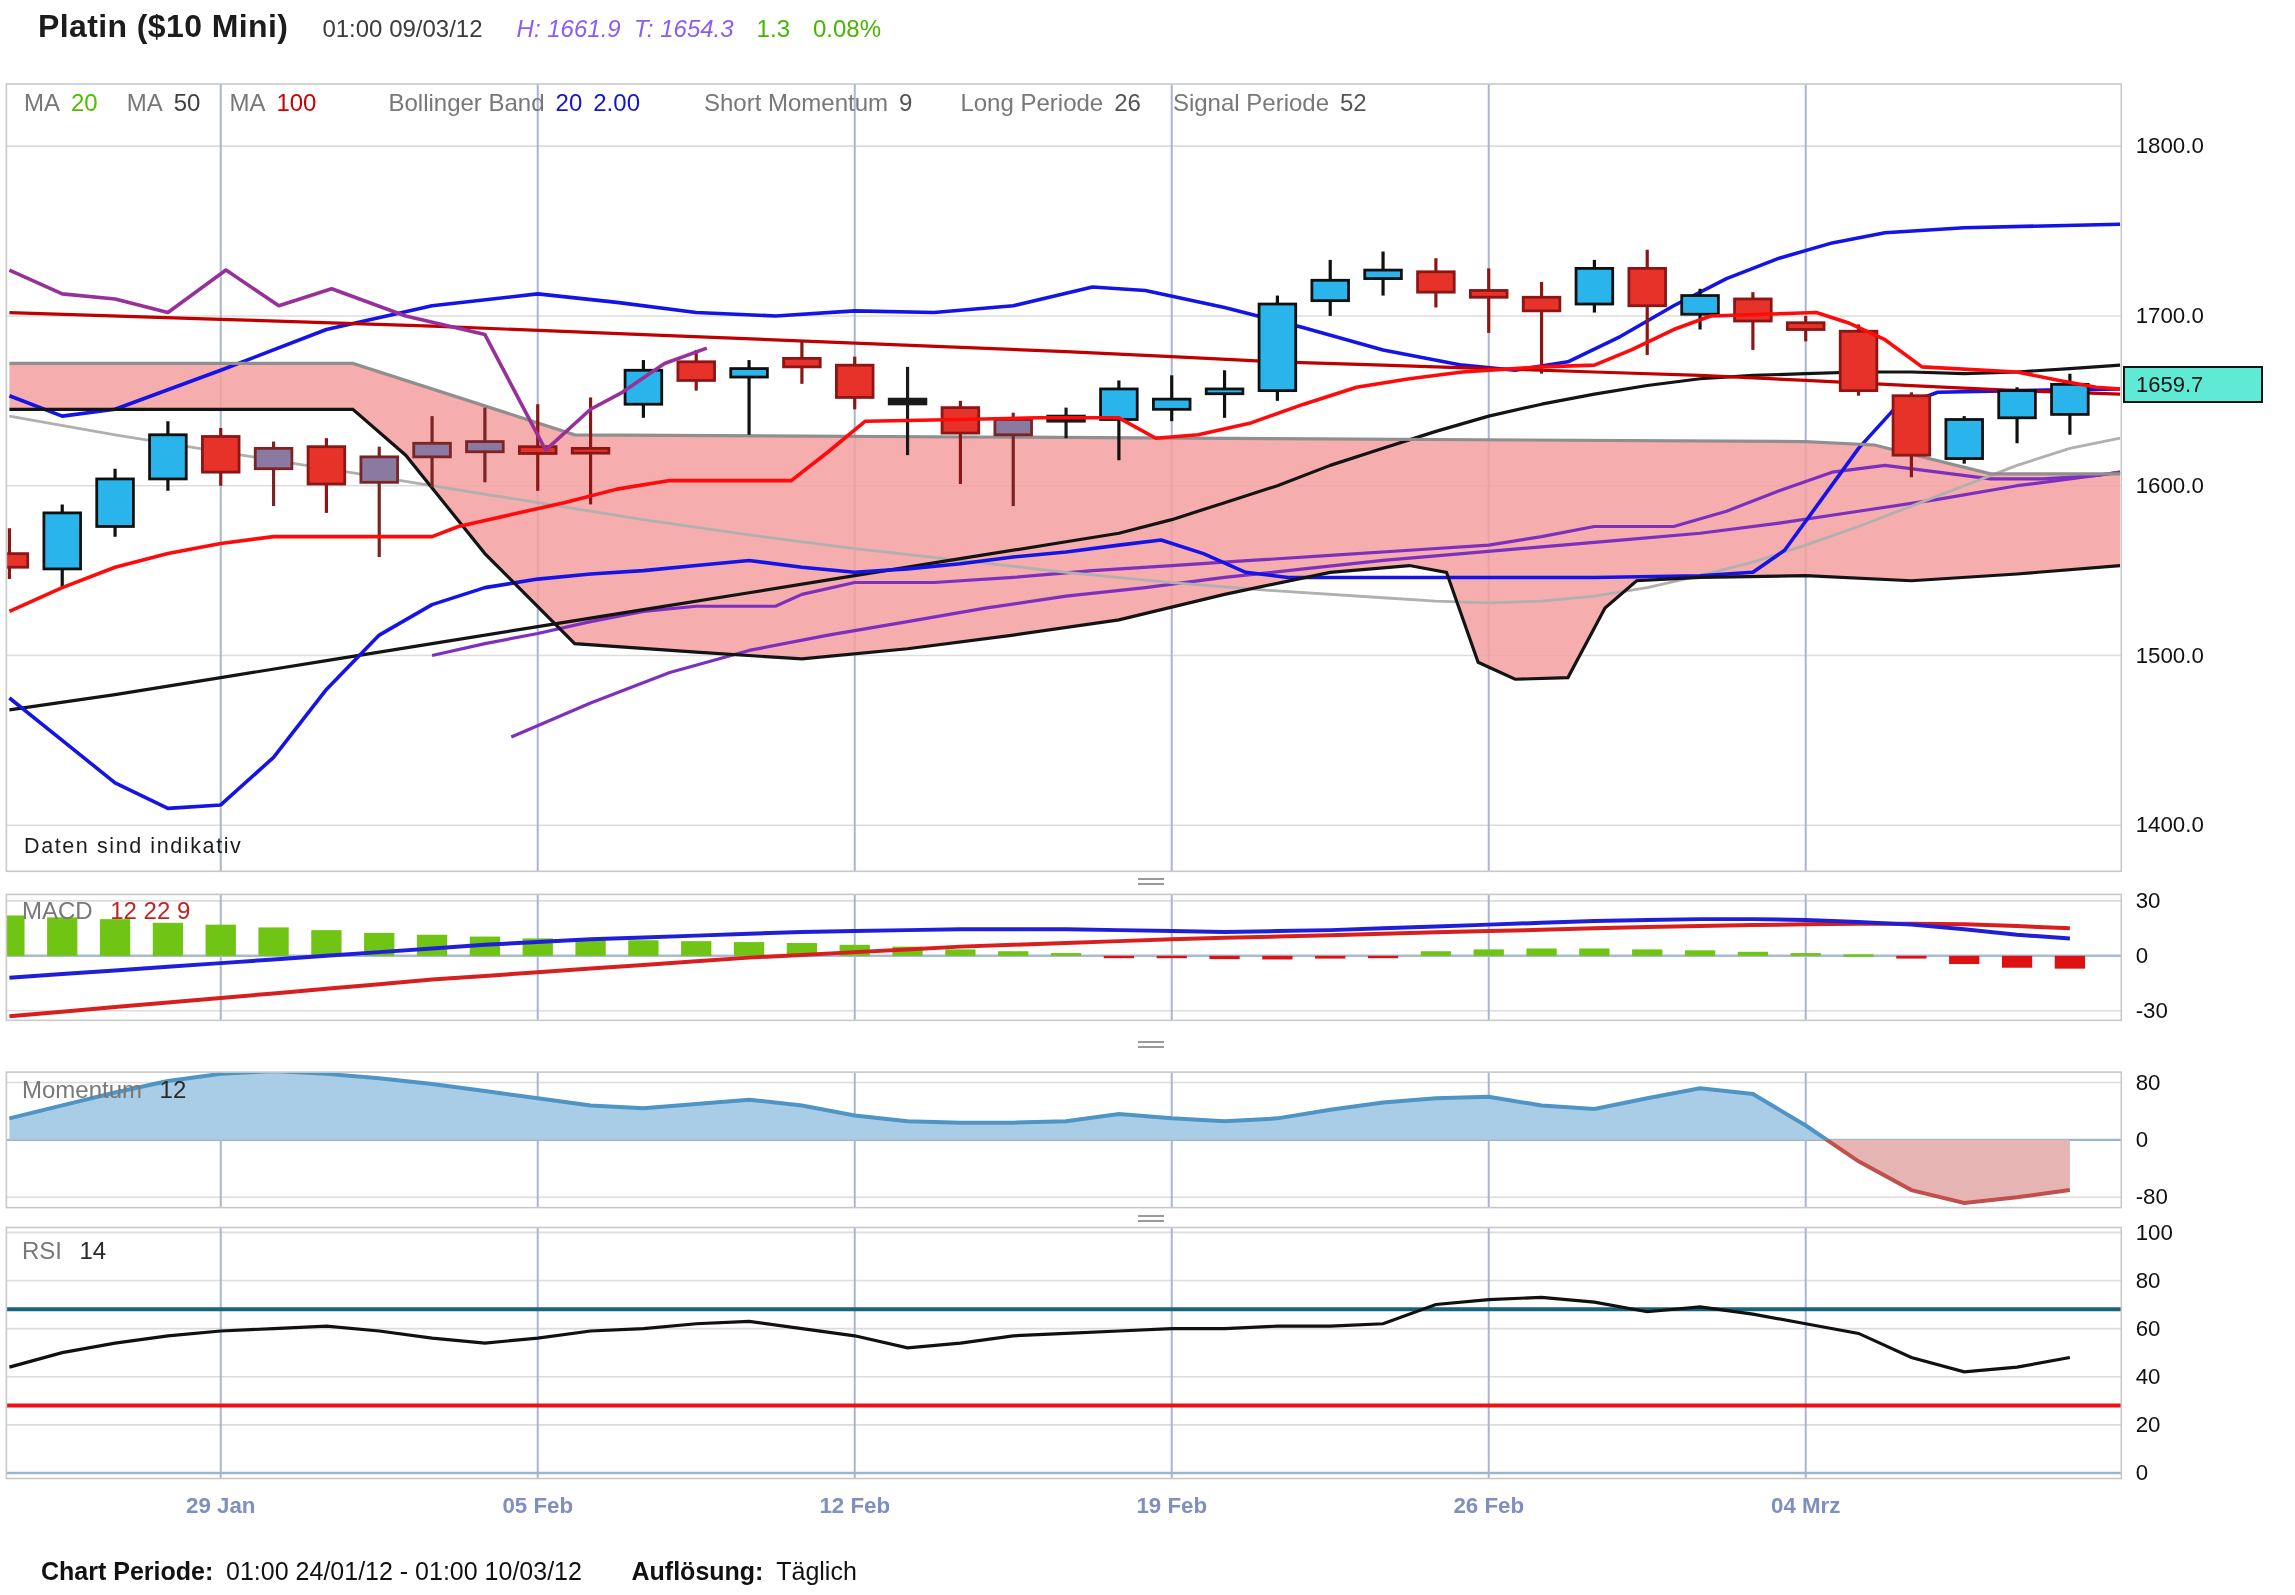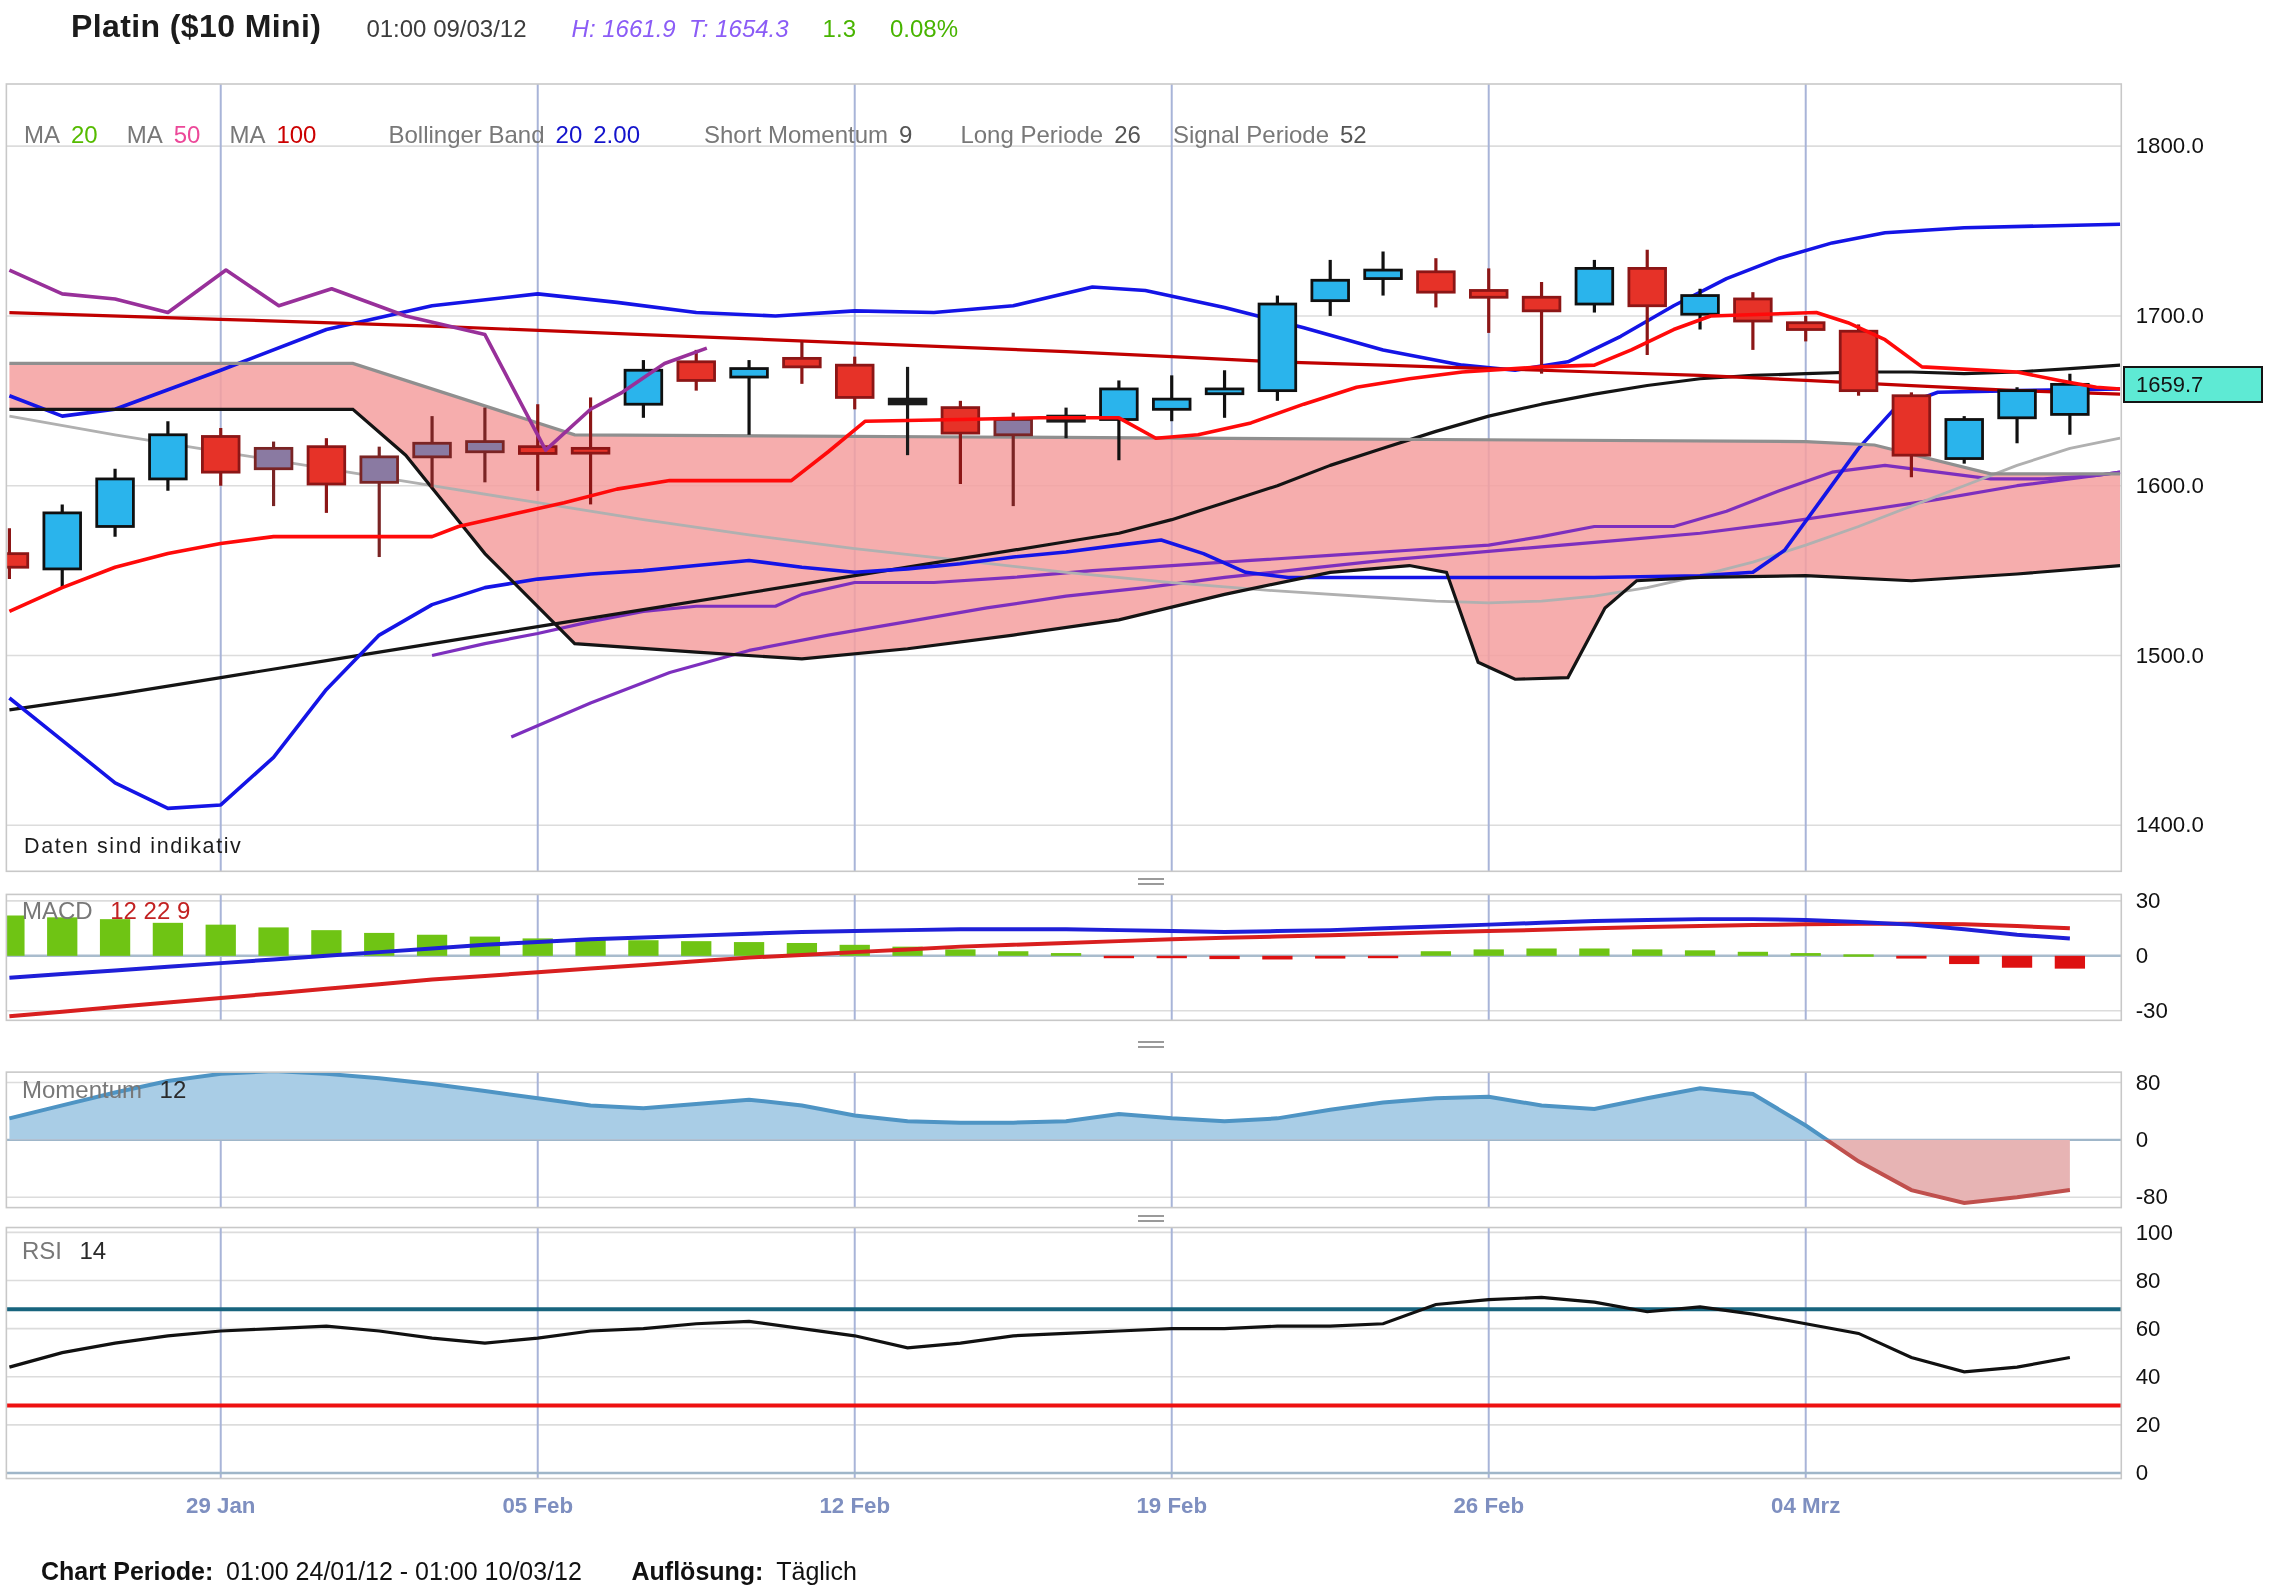--- a/index.html
+++ b/index.html
@@ -1,28 +1,28 @@
 <!DOCTYPE html>
 <html style="font-size:12.8px"><head>
 <meta charset="utf-8">
 <style>
   html,body{margin:0;padding:0;background:#ffffff;}
   .page{position:relative;width:2295px;height:1596px;background:#fff;overflow:hidden;
         font-family:"Liberation Sans", sans-serif;}
   #chart-svg{position:absolute;left:0;top:0;}
-  .hdr{position:absolute;left:38px;top:8px;display:flex;align-items:baseline;gap:45px;white-space:nowrap;margin-left:33px;}
+  .hdr{position:absolute;left:38px;top:8px;display:flex;align-items:baseline;gap:34px;white-space:nowrap;}
   .hdr .title{font-size:32px;font-weight:bold;color:#1c1c1c;letter-spacing:0.4px;}
   .hdr .time{font-size:24px;color:#3c3c3c;}
   .hdr .ht{font-size:24px;color:#8b5cf6;font-style:italic;}
   .hdr .chg{font-size:24px;color:#48b400;}
   .legend{position:absolute;left:24px;top:89px;display:flex;align-items:baseline;white-space:nowrap;
           font-size:24px;color:#787878;}
   .legend .item{display:flex;gap:11px;align-items:baseline;}
   .legend b{font-weight:normal;}
-  .v-green{color:#55bb00;} .v-gray{color:#ec4899;margin-top:32px;} .v-red{color:#cc0000;}
+  .v-green{color:#55bb00;} .v-gray{color:#404040;} .v-red{color:#cc0000;}
   .v-blue{color:#1414cc;} .v-dark{color:#555555;}
   .sp36{width:29px;} .sp90{width:72px;} .sp80{width:64px;} .sp60{width:48px;} .sp40{width:32px;}
   .watermark{position:absolute;left:24px;top:834px;font-size:21.5px;color:#1c1c1c;letter-spacing:1.6px;}
   .plabel{position:absolute;left:22px;font-size:24px;color:#787878;display:flex;gap:17.5px;white-space:nowrap;}
   .plabel .pv{color:#c22222;} .plabel .pv-dark{color:#2a2a2a;}
   #macd-label{top:897px;} #momentum-label{top:1076px;} #rsi-label{top:1237px;}
   .price-tag{position:absolute;left:2123px;top:366px;width:140px;height:37px;background:#5eead4;
              border:2.4px solid #141414;box-sizing:border-box;font-size:22px;color:#141414;
              display:flex;align-items:center;padding-left:11px;}
   .footer{position:absolute;left:41px;top:1557px;display:flex;gap:12.8px;align-items:baseline;

